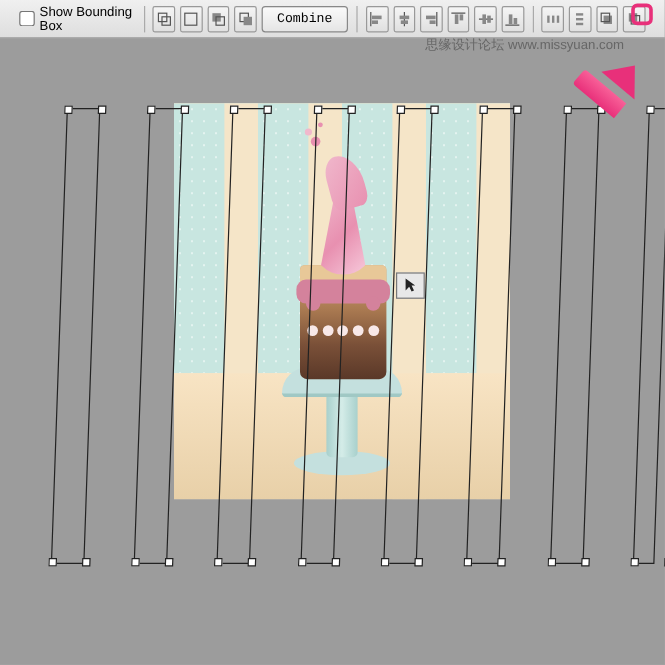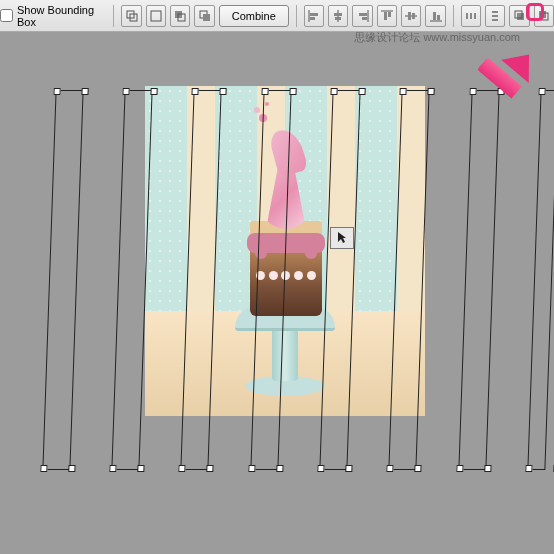--- a/index.html
+++ b/index.html
@@ -11,21 +11,21 @@
       font-size: 11px;
       overflow: hidden;
       position: relative;
     }
     .toolbar {
       background: linear-gradient(#f0f0f0, #dedede);
       height: 32px;
       border-bottom: 1px solid #aaa;
       display: flex;
       align-items: center;
-      padding: 0 0;
+      padding: 0 16px;
       gap: 4px;
     }
     .checkbox-wrap {
       display: flex;
       align-items: center;
       gap: 4px;
     }
     .checkbox-wrap input {
       width: 13px;
       height: 13px;
@@ -49,20 +49,21 @@
     }
     .icon-btn svg { display: block; }
     .combine-btn {
       height: 22px;
       padding: 0 12px;
       background: linear-gradient(#fafafa, #e5e5e5);
       border: 1px solid #888;
       border-radius: 3px;
       cursor: pointer;
       font-size: 11px;
+      font-family: Liberation Mono, monospace;
     }
     .canvas-area {
       position: absolute;
       top: 32px;
       left: 0;
       right: 0;
       bottom: 0;
       background: #9c9c9c;
     }
     .artwork {

